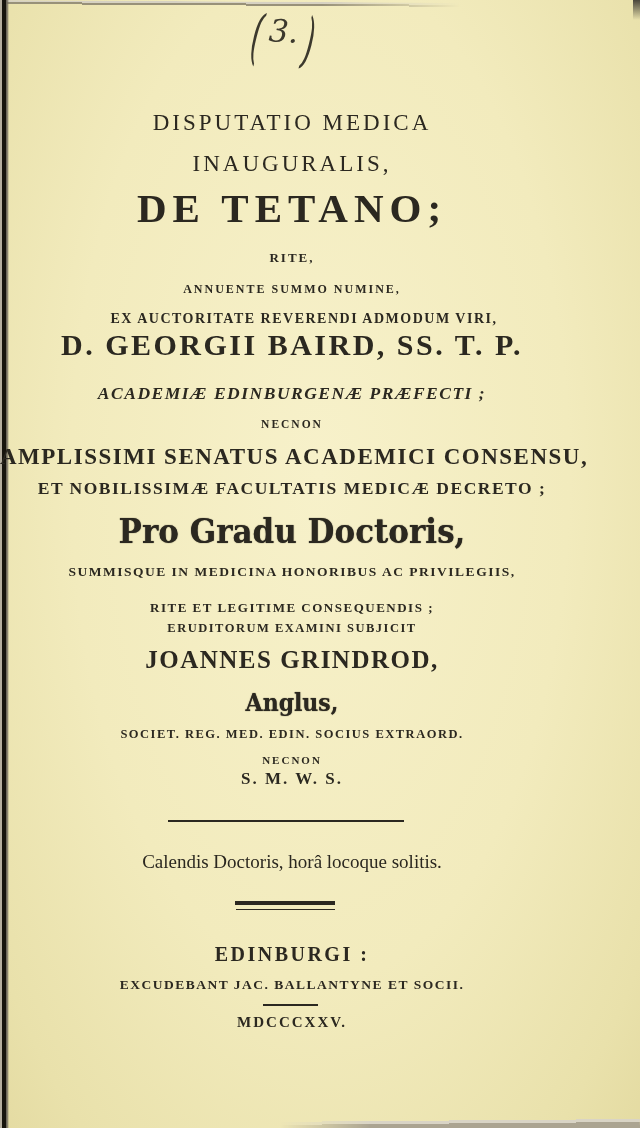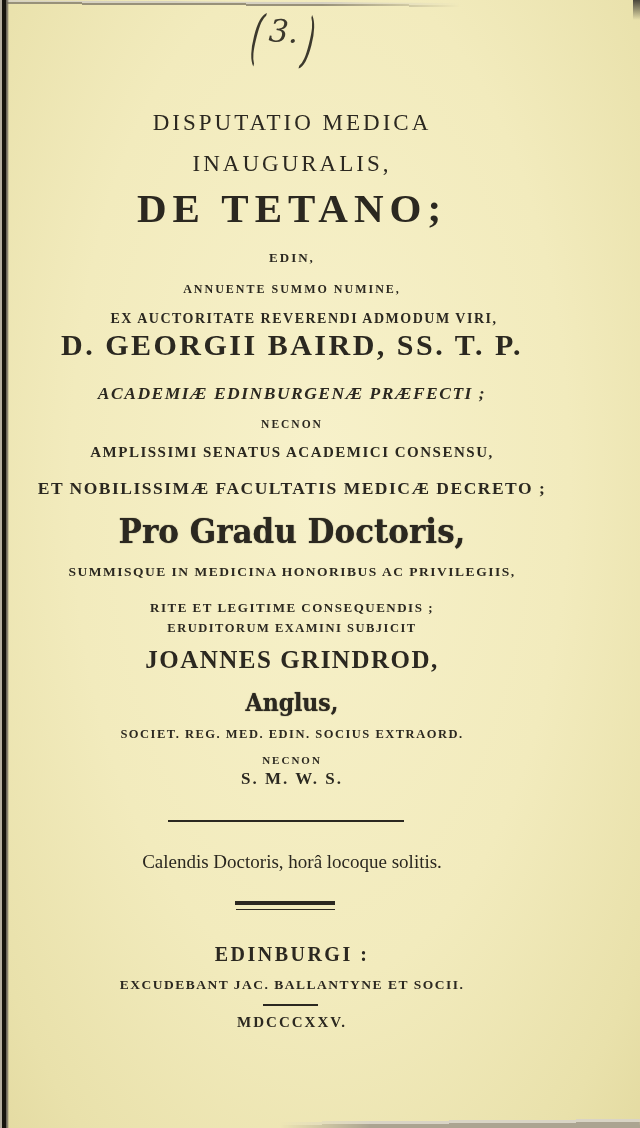--- a/index.html
+++ b/index.html
@@ -66,21 +66,21 @@
   }
   .l-t1{top:110px;font-size:23px;letter-spacing:3px;}
   .l-t2{top:151px;font-size:23px;letter-spacing:3px;}
   .l-subject{top:184px;font-size:41px;font-weight:bold;letter-spacing:6px;}
   .l-quam{top:250px;font-size:13px;letter-spacing:2px;}
   .l-annuente{top:282px;font-size:12px;letter-spacing:2px;}
   .l-exauct{top:311px;font-size:14px;letter-spacing:1.5px;padding-left:24px;}
   .l-baird{top:328px;font-size:30px;letter-spacing:2.5px;}
   .l-acad{top:383px;font-size:17.5px;letter-spacing:1.5px;font-style:italic;font-weight:bold;}
   .l-necnon1{top:418px;font-size:11.5px;letter-spacing:2px;}
-  .l-senatus{top:444px;font-size:15px;letter-spacing:1.5px;}
+  .l-senatus{top:444px;font-size:23px;letter-spacing:1.5px;}
   .l-facult{top:478px;font-size:17.5px;letter-spacing:1.5px;}
   .l-progradu{top:513px;font-size:31px;}
   .l-summis{top:564px;font-size:13.5px;letter-spacing:1.5px;}
   .l-rite{top:600px;font-size:13px;letter-spacing:1.5px;}
   .l-erud{top:621px;font-size:12.5px;letter-spacing:1.5px;}
   .l-name{top:646px;font-size:25px;letter-spacing:1.5px;font-weight:bold;}
   .l-anglus{top:689px;font-size:22px;}
   .l-societ{top:727px;font-size:12.5px;letter-spacing:1.5px;}
   .l-necnon2{top:754px;font-size:11px;letter-spacing:2px;}
   .l-smws{top:769px;font-size:17px;letter-spacing:2px;}
@@ -108,21 +108,21 @@
   <div class="hw">
     <span class="hw-paren hw-open">(</span>
     <span class="hw-digit">3.</span>
     <span class="hw-paren hw-close">)</span>
   </div>
 
   <div class="ln l-t1">DISPUTATIO MEDICA</div>
   <div class="ln l-t2">INAUGURALIS,</div>
   <div class="ln l-subject">DE TETANO;</div>
 
-  <div class="ln l-quam caps">EDIN,</div>
+  <div class="ln l-quam caps">RITE,</div>
   <div class="ln l-annuente caps">ANNUENTE SUMMO NUMINE,</div>
   <div class="ln l-exauct caps">EX AUCTORITATE REVERENDI ADMODUM VIRI,</div>
   <div class="ln l-baird caps">D. GEORGII BAIRD, SS. T. P.</div>
   <div class="ln l-acad">ACADEMIÆ EDINBURGENÆ PRÆFECTI ;</div>
   <div class="ln l-necnon1 caps">NECNON</div>
   <div class="ln l-senatus caps">AMPLISSIMI SENATUS ACADEMICI CONSENSU,</div>
   <div class="ln l-facult caps">ET NOBILISSIMÆ FACULTATIS MEDICÆ DECRETO ;</div>
 
   <div class="ln l-progradu blackletter">Pro Gradu Doctoris,</div>
   <div class="ln l-summis caps">SUMMISQUE IN MEDICINA HONORIBUS AC PRIVILEGIIS,</div>

